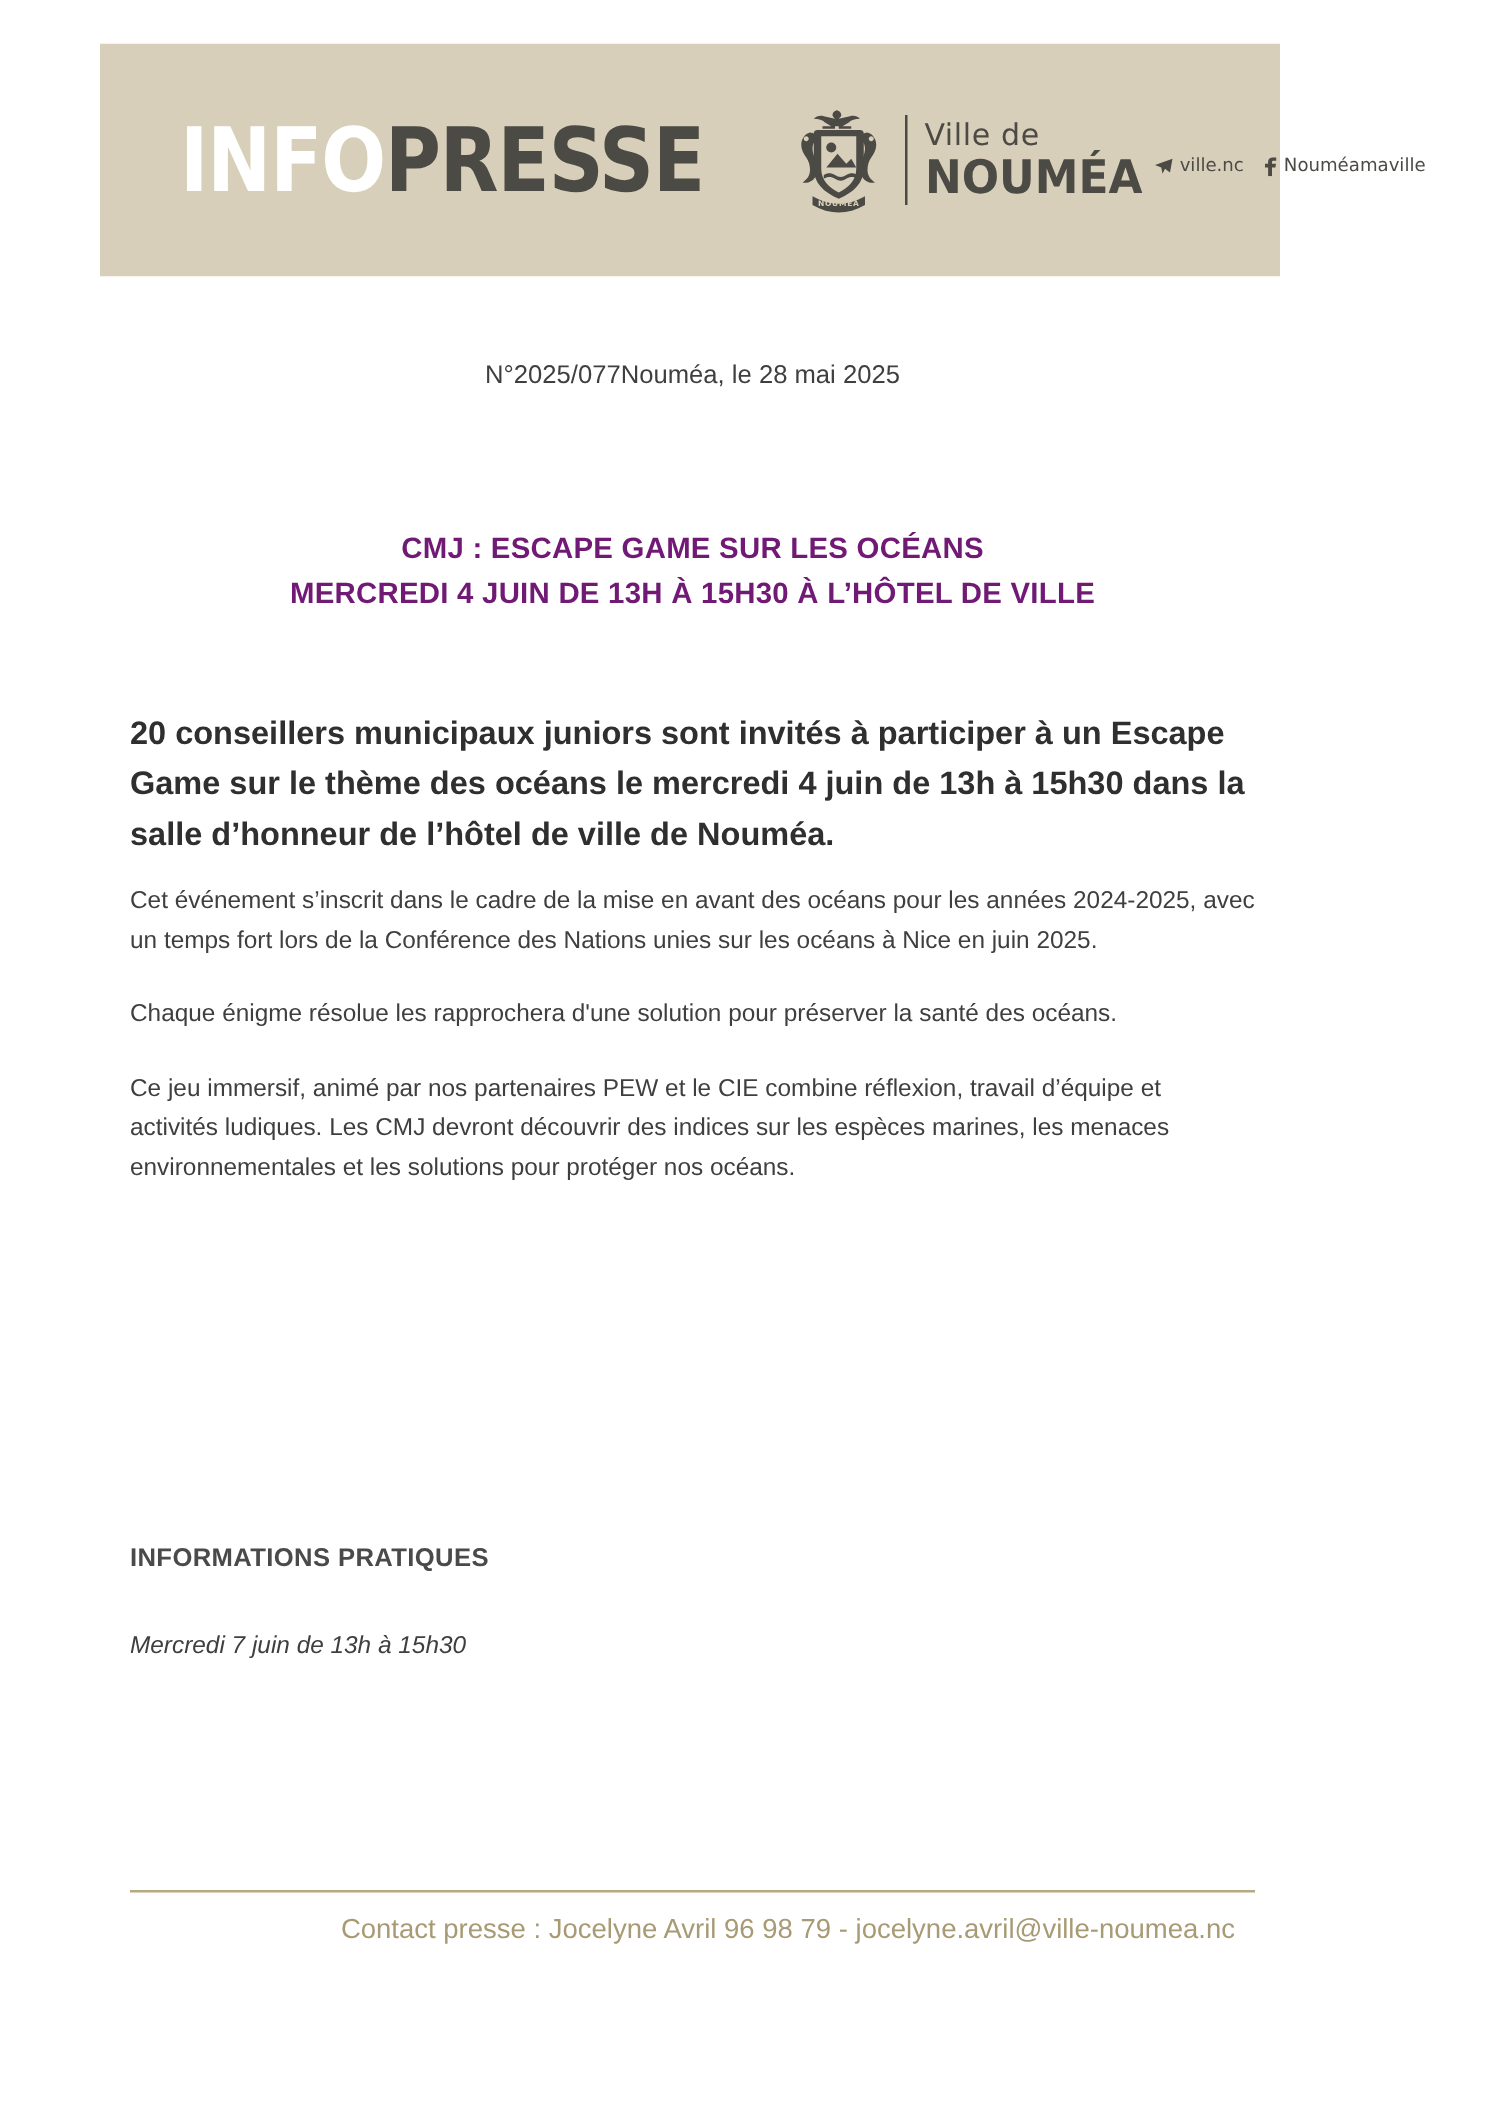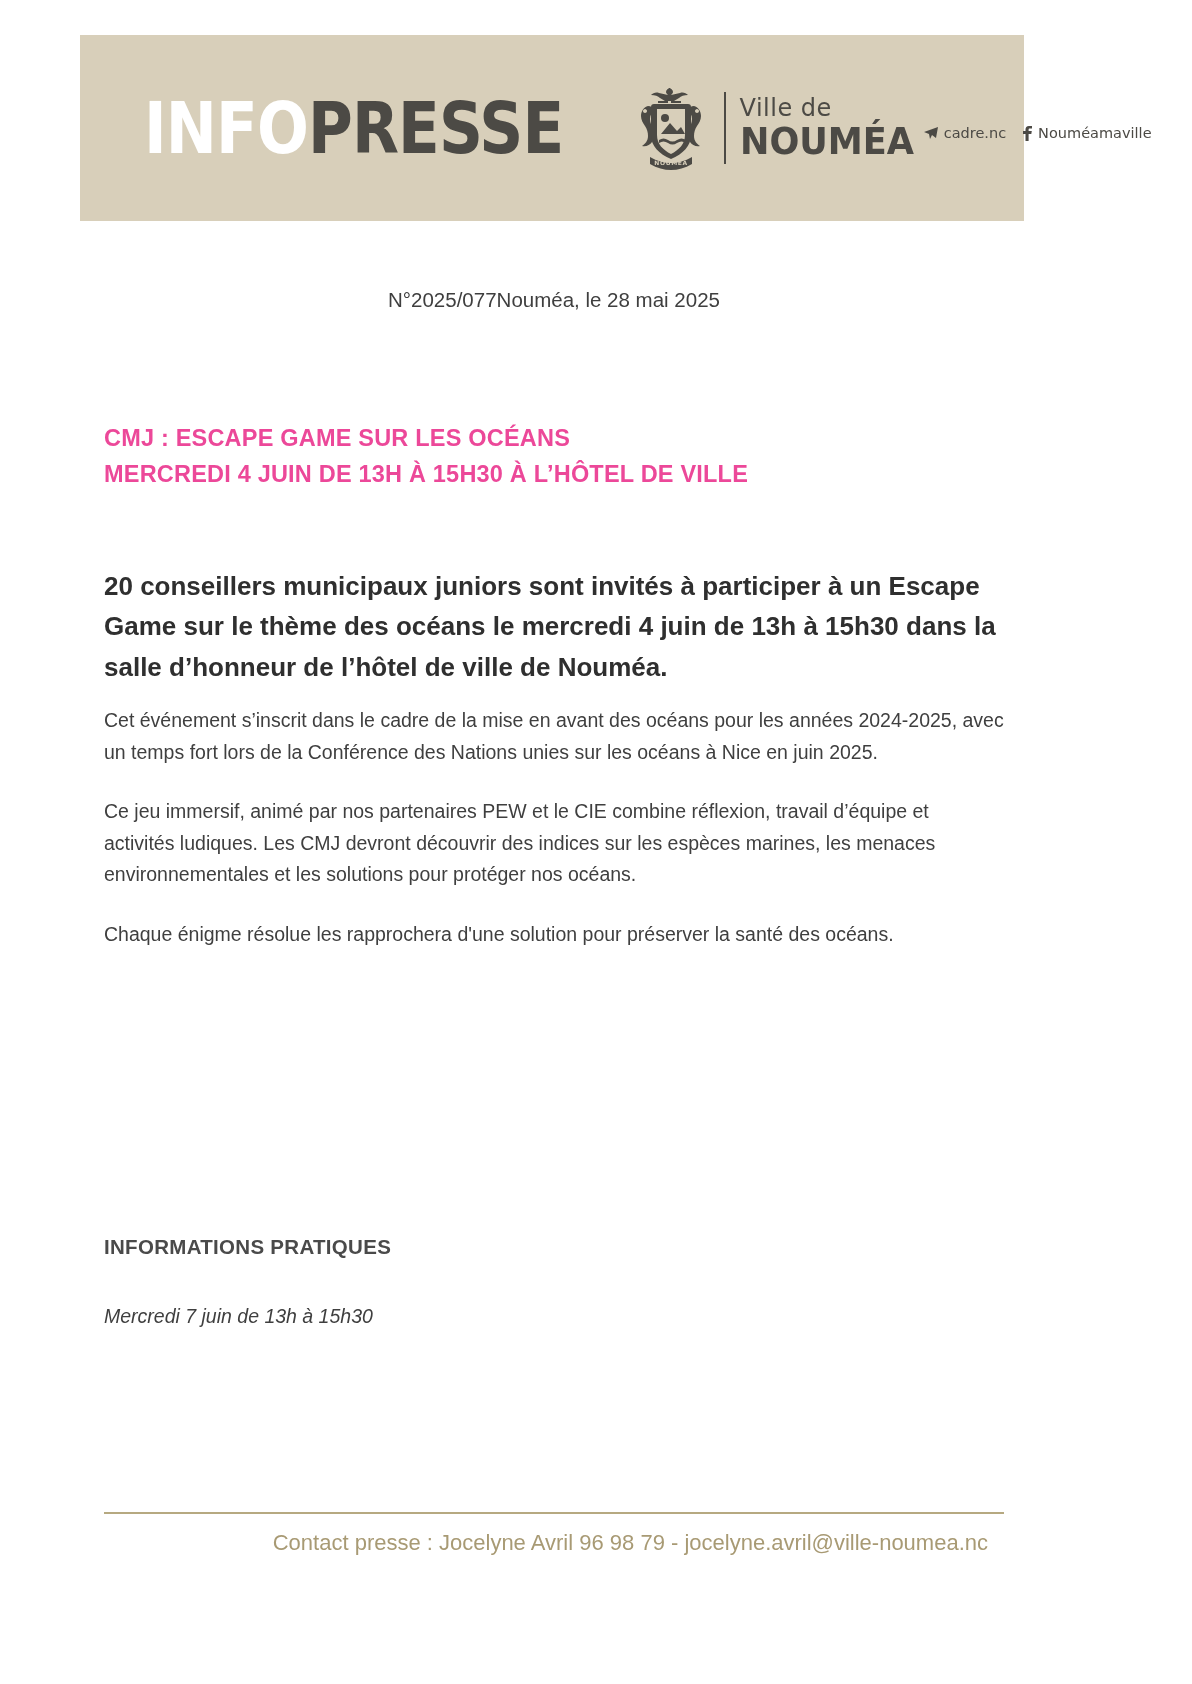--- a/index.html
+++ b/index.html
@@ -110,22 +110,22 @@
     font-size: 20.5px;
     color: #3f3f3f;
   }
 
   
   .doc-title {
     position: absolute;
     left: 104px;
     top: 420px;
     width: 900px;
-    text-align: left;
-    color: #ec4899;
+    text-align: center;
+    color: #701a75;
     font-weight: 700;
     font-size: 23.5px;
     line-height: 1.55;
     letter-spacing: 0.2px;
   }
 
   
   .lead {
     position: absolute;
     left: 104px;
@@ -228,21 +228,21 @@
         <span class="logo-ville">Ville de</span>
         <span class="logo-noumea">NOUMÉA</span>
       </div>
     </div>
 
     <div class="logo-social">
       <span class="social-item">
         <svg class="icon-plane" width="16" height="14" viewBox="0 0 16 14" aria-hidden="true">
           <path d="M15 1 L1 6 L6 8 L7 13 L9 9 L13 12 Z" fill="#4c4a45"></path>
         </svg>
-        <span>cadre.nc</span>
+        <span>ville.nc</span>
       </span>
       <span class="social-item">
         <svg class="icon-fb" width="11" height="16" viewBox="0 0 11 16" aria-hidden="true">
           <path d="M10 1 L7 1 C4.5 1 3.5 2.5 3.5 4.6 L3.5 6 L1 6 L1 9 L3.5 9 L3.5 16 L6.6 16 L6.6 9 L9.3 9 L9.8 6 L6.6 6 L6.6 4.8 C6.6 4 6.9 3.6 7.8 3.6 L10 3.6 Z" fill="#4c4a45"></path>
         </svg>
         <span>Nouméamaville</span>
       </span>
     </div>
   </div>
 </div>
@@ -254,22 +254,22 @@
 
 <div class="doc-title">
   <div>CMJ : ESCAPE GAME SUR LES OCÉANS</div>
   <div>MERCREDI 4 JUIN DE 13H À 15H30 À L’HÔTEL DE VILLE</div>
 </div>
 
 <div class="lead">20 conseillers municipaux juniors sont invités à participer à un Escape Game sur le thème des océans le mercredi 4 juin de 13h à 15h30 dans la salle d’honneur de l’hôtel de ville de Nouméa.</div>
 
 <div class="body-paras">
   <p>Cet événement s’inscrit dans le cadre de la mise en avant des océans pour les années 2024-2025, avec un temps fort lors de la Conférence des Nations unies sur les océans à Nice en juin 2025.</p>
+  <p>Chaque énigme résolue les rapprochera d'une solution pour préserver la santé des océans.</p>
   <p>Ce jeu immersif, animé par nos partenaires PEW et le CIE combine réflexion, travail d’équipe et activités ludiques. Les CMJ devront découvrir des indices sur les espèces marines, les menaces environnementales et les solutions pour protéger nos océans.</p>
-  <p>Chaque énigme résolue les rapprochera d'une solution pour préserver la santé des océans.</p>
 </div>
 
 <div class="practical">
   <div class="practical-heading">INFORMATIONS PRATIQUES</div>
   <div class="practical-detail">
     <div>Mercredi 7 juin de 13h à 15h30</div>
   </div>
 </div>
 
 <div class="footer-rule"></div>

